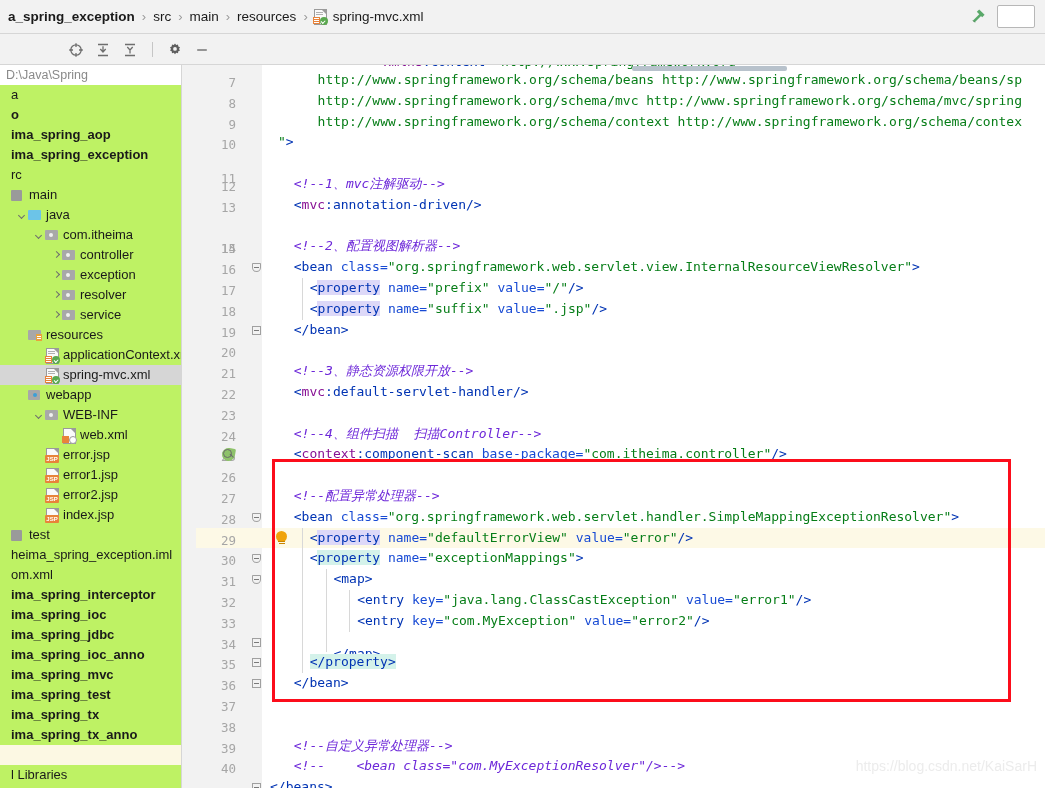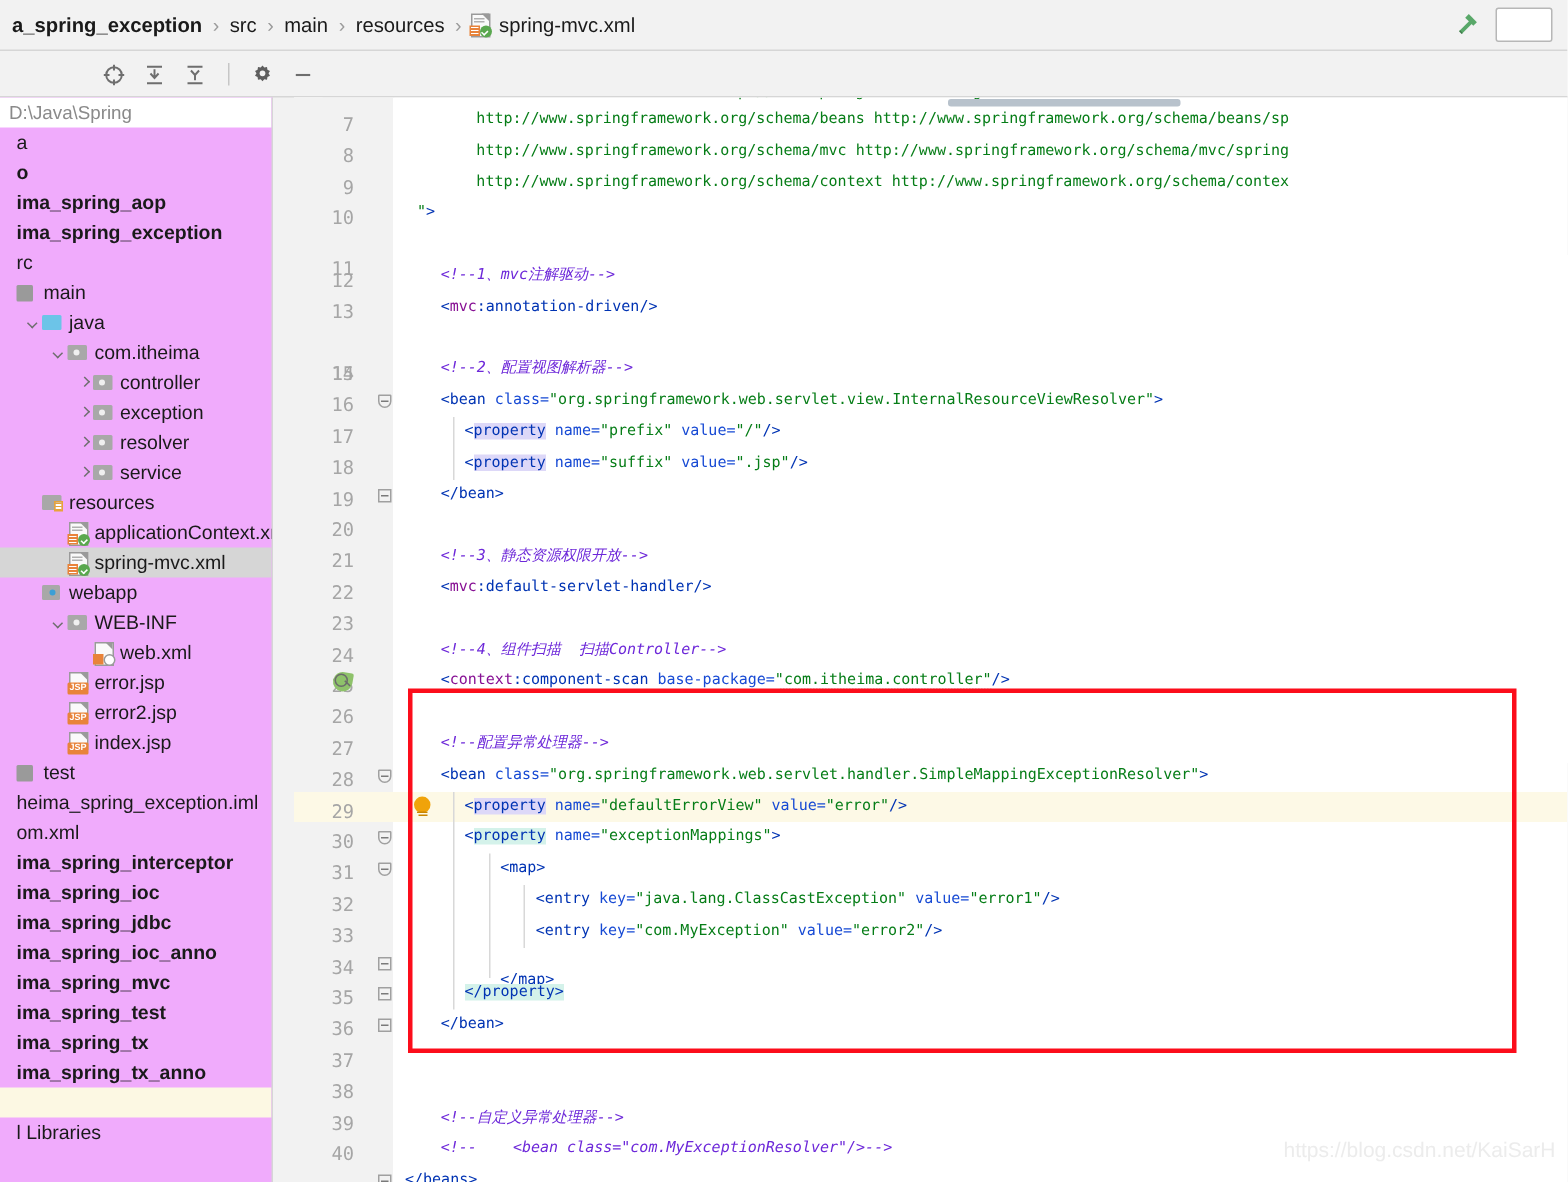--- a/index.html
+++ b/index.html
@@ -78,21 +78,21 @@
   .webxmlicon{position:relative;width:14px;height:15px;display:inline-block;}
   .webxmlicon .pg{position:absolute;left:1px;top:0;width:11px;height:14px;background:#fafafa;border:1px solid #9a9a9a;}
   .webxmlicon .fold{position:absolute;right:1px;top:0;width:0;height:0;border-left:5px solid transparent;border-top:5px solid #9a9a9a;}
   .webxmlicon .or{position:absolute;left:0px;bottom:0px;width:7px;height:7px;background:#e8833a;}
   .webxmlicon .gy{position:absolute;right:-1px;bottom:-1px;width:8px;height:8px;border-radius:50%;
       border:1.5px solid #9a9a9a;box-sizing:border-box;background:#fff;}
 
   
   .sidebar{
     position:absolute;left:0;top:65px;width:182px;height:723px;
-    background:#f0abfc;overflow:hidden;box-sizing:border-box;border-right:1px solid #d6d6d6;
+    background:#bef264;overflow:hidden;box-sizing:border-box;border-right:1px solid #d6d6d6;
   }
   .path-hdr{
     height:20px;line-height:20px;padding-left:6px;color:#8a8a8a;font-size:12.5px;
     background:#ffffff;white-space:nowrap;
   }
   .trow{
     height:20px;line-height:20px;display:flex;align-items:center;white-space:nowrap;
     font-size:13px;color:#1a1a1a;box-sizing:border-box;
   }
   .trow.sel{background:#d6d6d6;}
@@ -128,21 +128,21 @@
   }
   .lnum{
     position:absolute;right:26px;width:40px;text-align:right;color:#a6a6a6;
     font-family:"DejaVu Sans Mono","Liberation Mono",monospace;font-size:12.5px;line-height:20.8px;height:20.8px;
   }
   .gutter-hl{position:absolute;left:0;width:66px;height:20.8px;background:#fdf9e6;}
   .codearea{position:absolute;left:66px;top:0;width:783px;height:723px;overflow:hidden;background:#fff;}
   .line-hl{position:absolute;left:0;width:783px;height:20.8px;background:#fdf9e6;}
   .cline{
     position:absolute;left:0;height:20.8px;line-height:20.8px;white-space:pre;
-    font-family:"DejaVu Sans Mono","Liberation Mono",monospace;font-size:10px;
+    font-family:"DejaVu Sans Mono","Liberation Mono",monospace;font-size:13px;
   }
   .tok-tag{color:#0033b3;}
   .tok-ns{color:#871094;}
   .tok-attr{color:#174ad4;}
   .tok-str{color:#067d17;}
   .tok-cmt{color:#6d28d9;font-style:italic;}
   .tok-plain{color:#080808;}
   .hl-prop{background:#ddd8f8;}
   .hl-prop2{background:#d4f2ea;}
   .squig{border-bottom:1.5px dotted #b9b9b9;}
@@ -434,20 +434,32 @@
           <span style="display:inline-block;width:34px;flex:0 0 34px"></span>
           <span class="arrow"></span>
           <span class="ficon">
             <span class="jspicon">
               <span class="pg"></span>
               <span class="fold"></span>
               <span class="tag">JSP</span>
             </span>
           </span>
           <span class="lbl">error.jsp</span>
+        </div>
+        <div class="trow">
+          <span style="display:inline-block;width:34px;flex:0 0 34px"></span>
+          <span class="arrow"></span>
+          <span class="ficon">
+            <span class="jspicon">
+              <span class="pg"></span>
+              <span class="fold"></span>
+              <span class="tag">JSP</span>
+            </span>
+          </span>
+          <span class="lbl">error1.jsp</span>
         </div>
         <div class="trow">
           <span style="display:inline-block;width:34px;flex:0 0 34px"></span>
           <span class="arrow"></span>
           <span class="ficon">
             <span class="jspicon">
               <span class="pg"></span>
               <span class="fold"></span>
               <span class="tag">JSP</span>
             </span>

